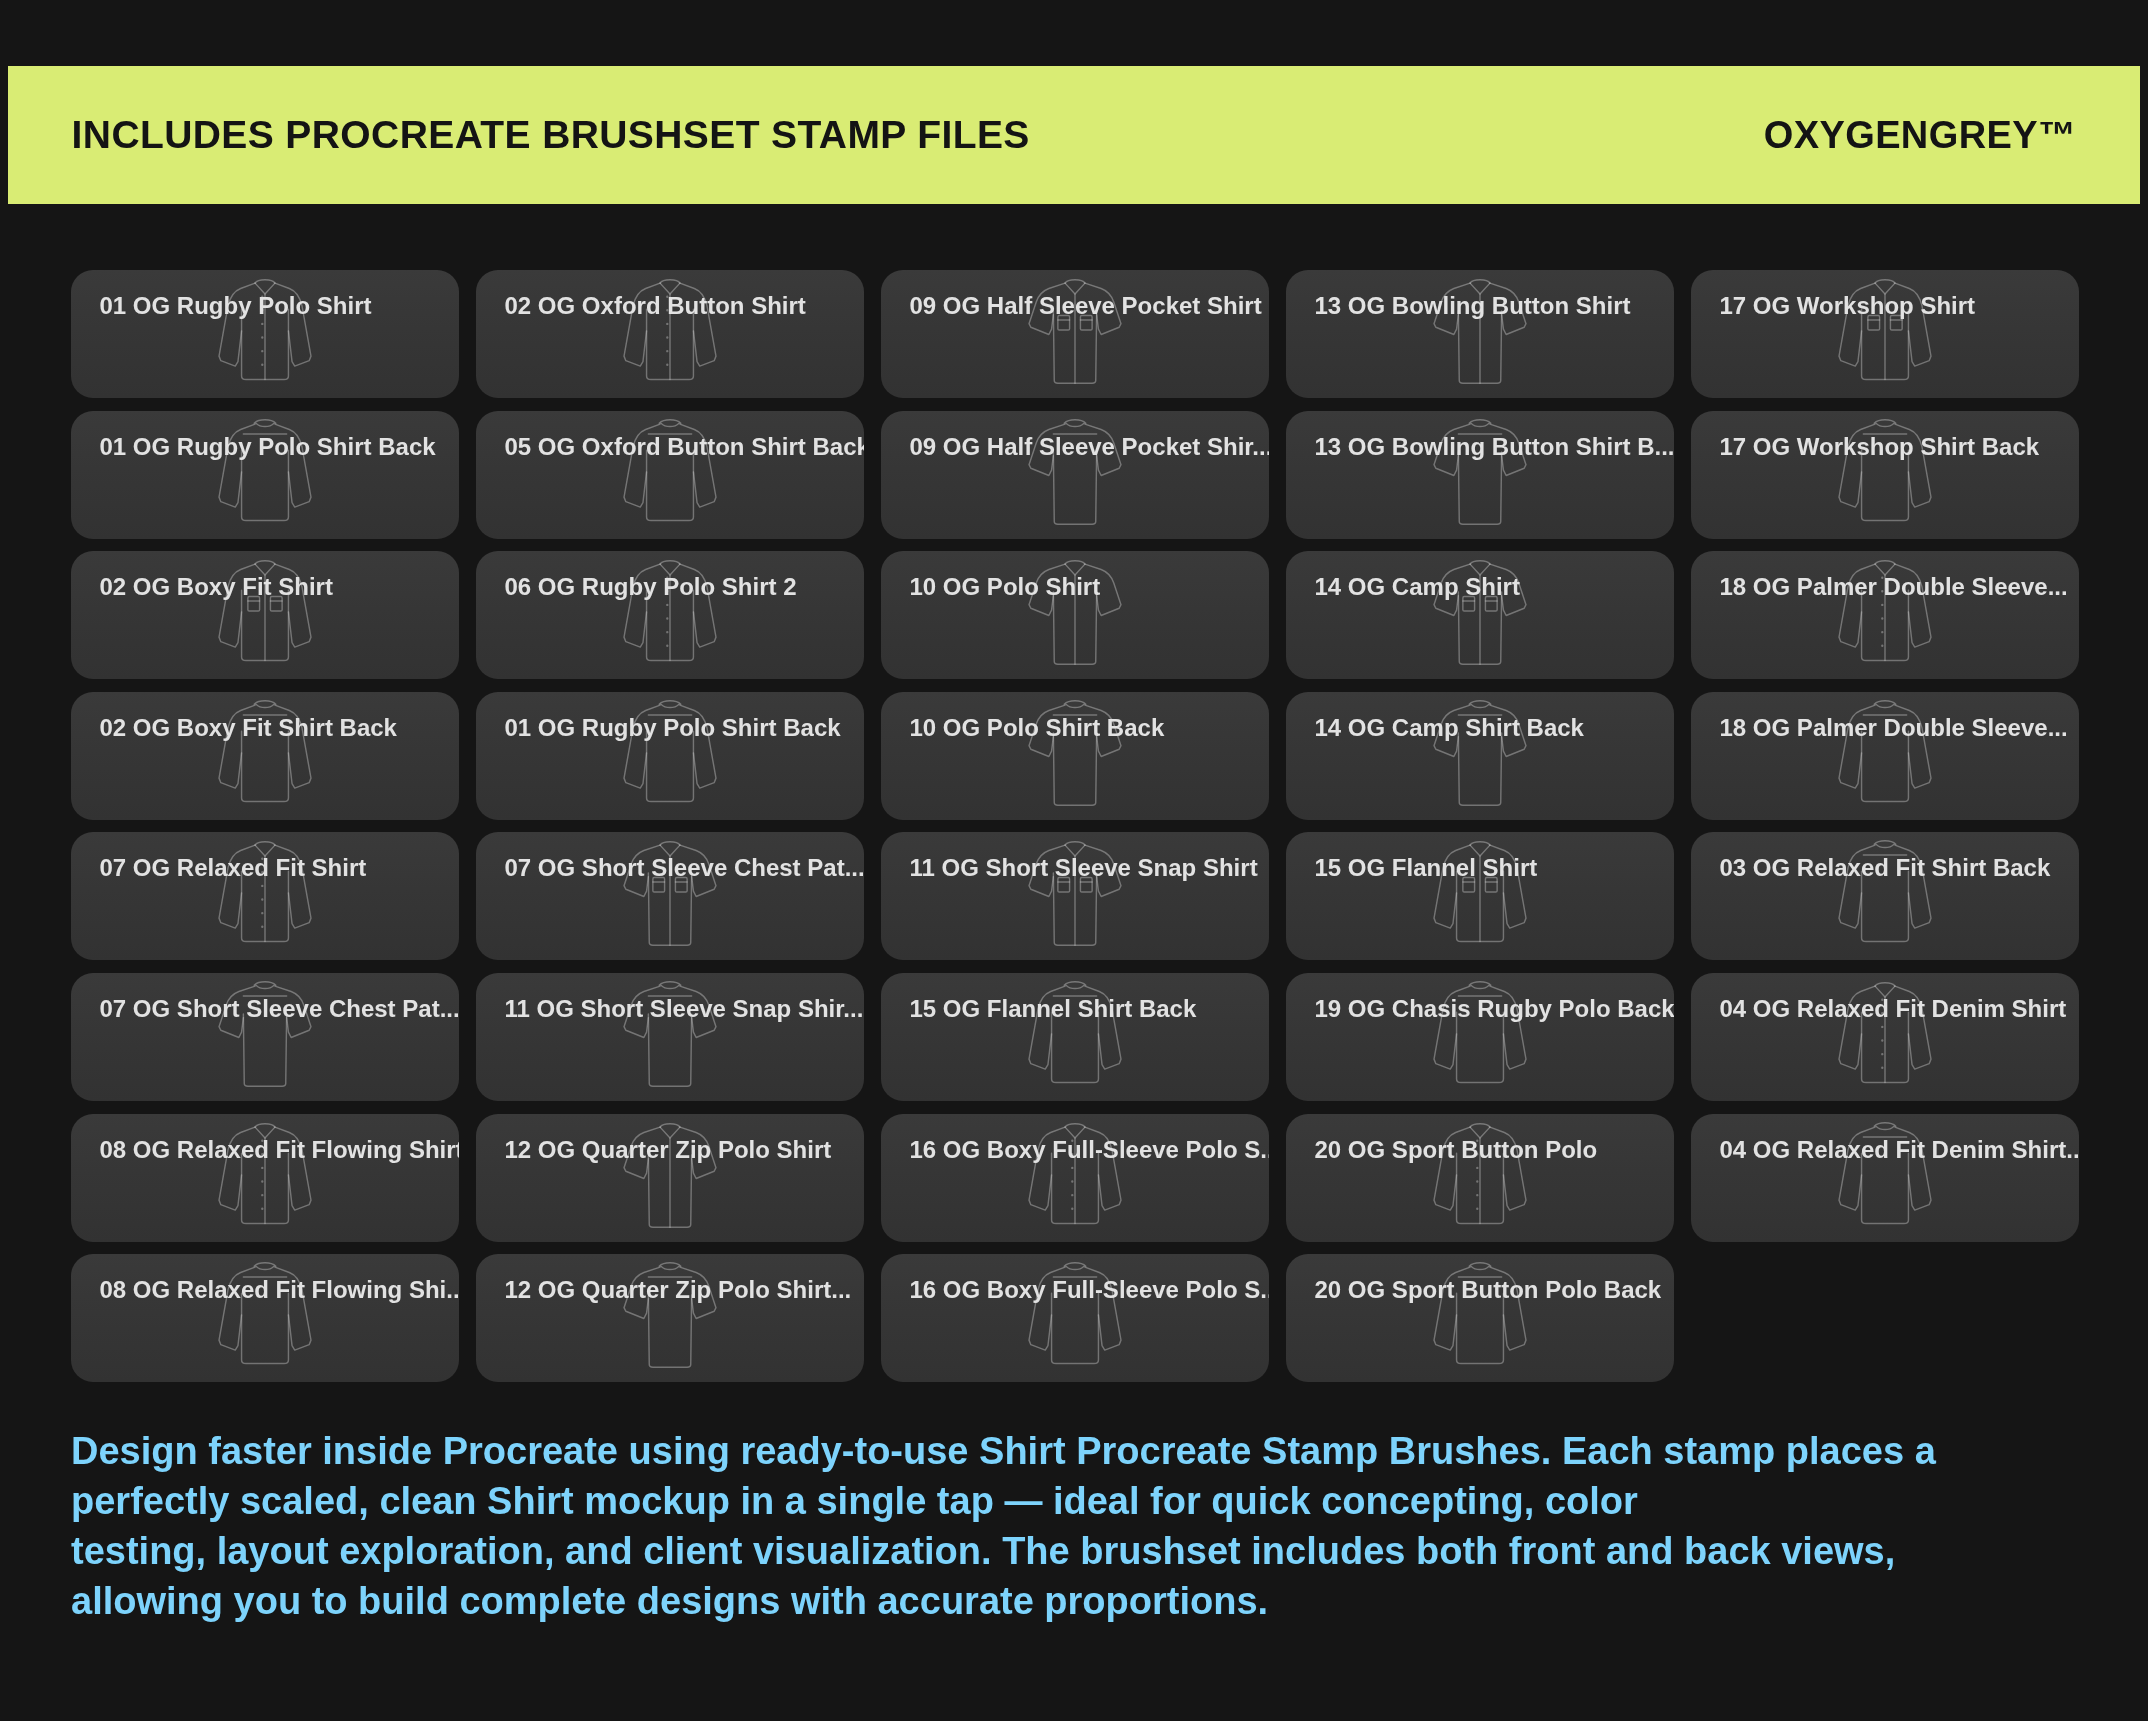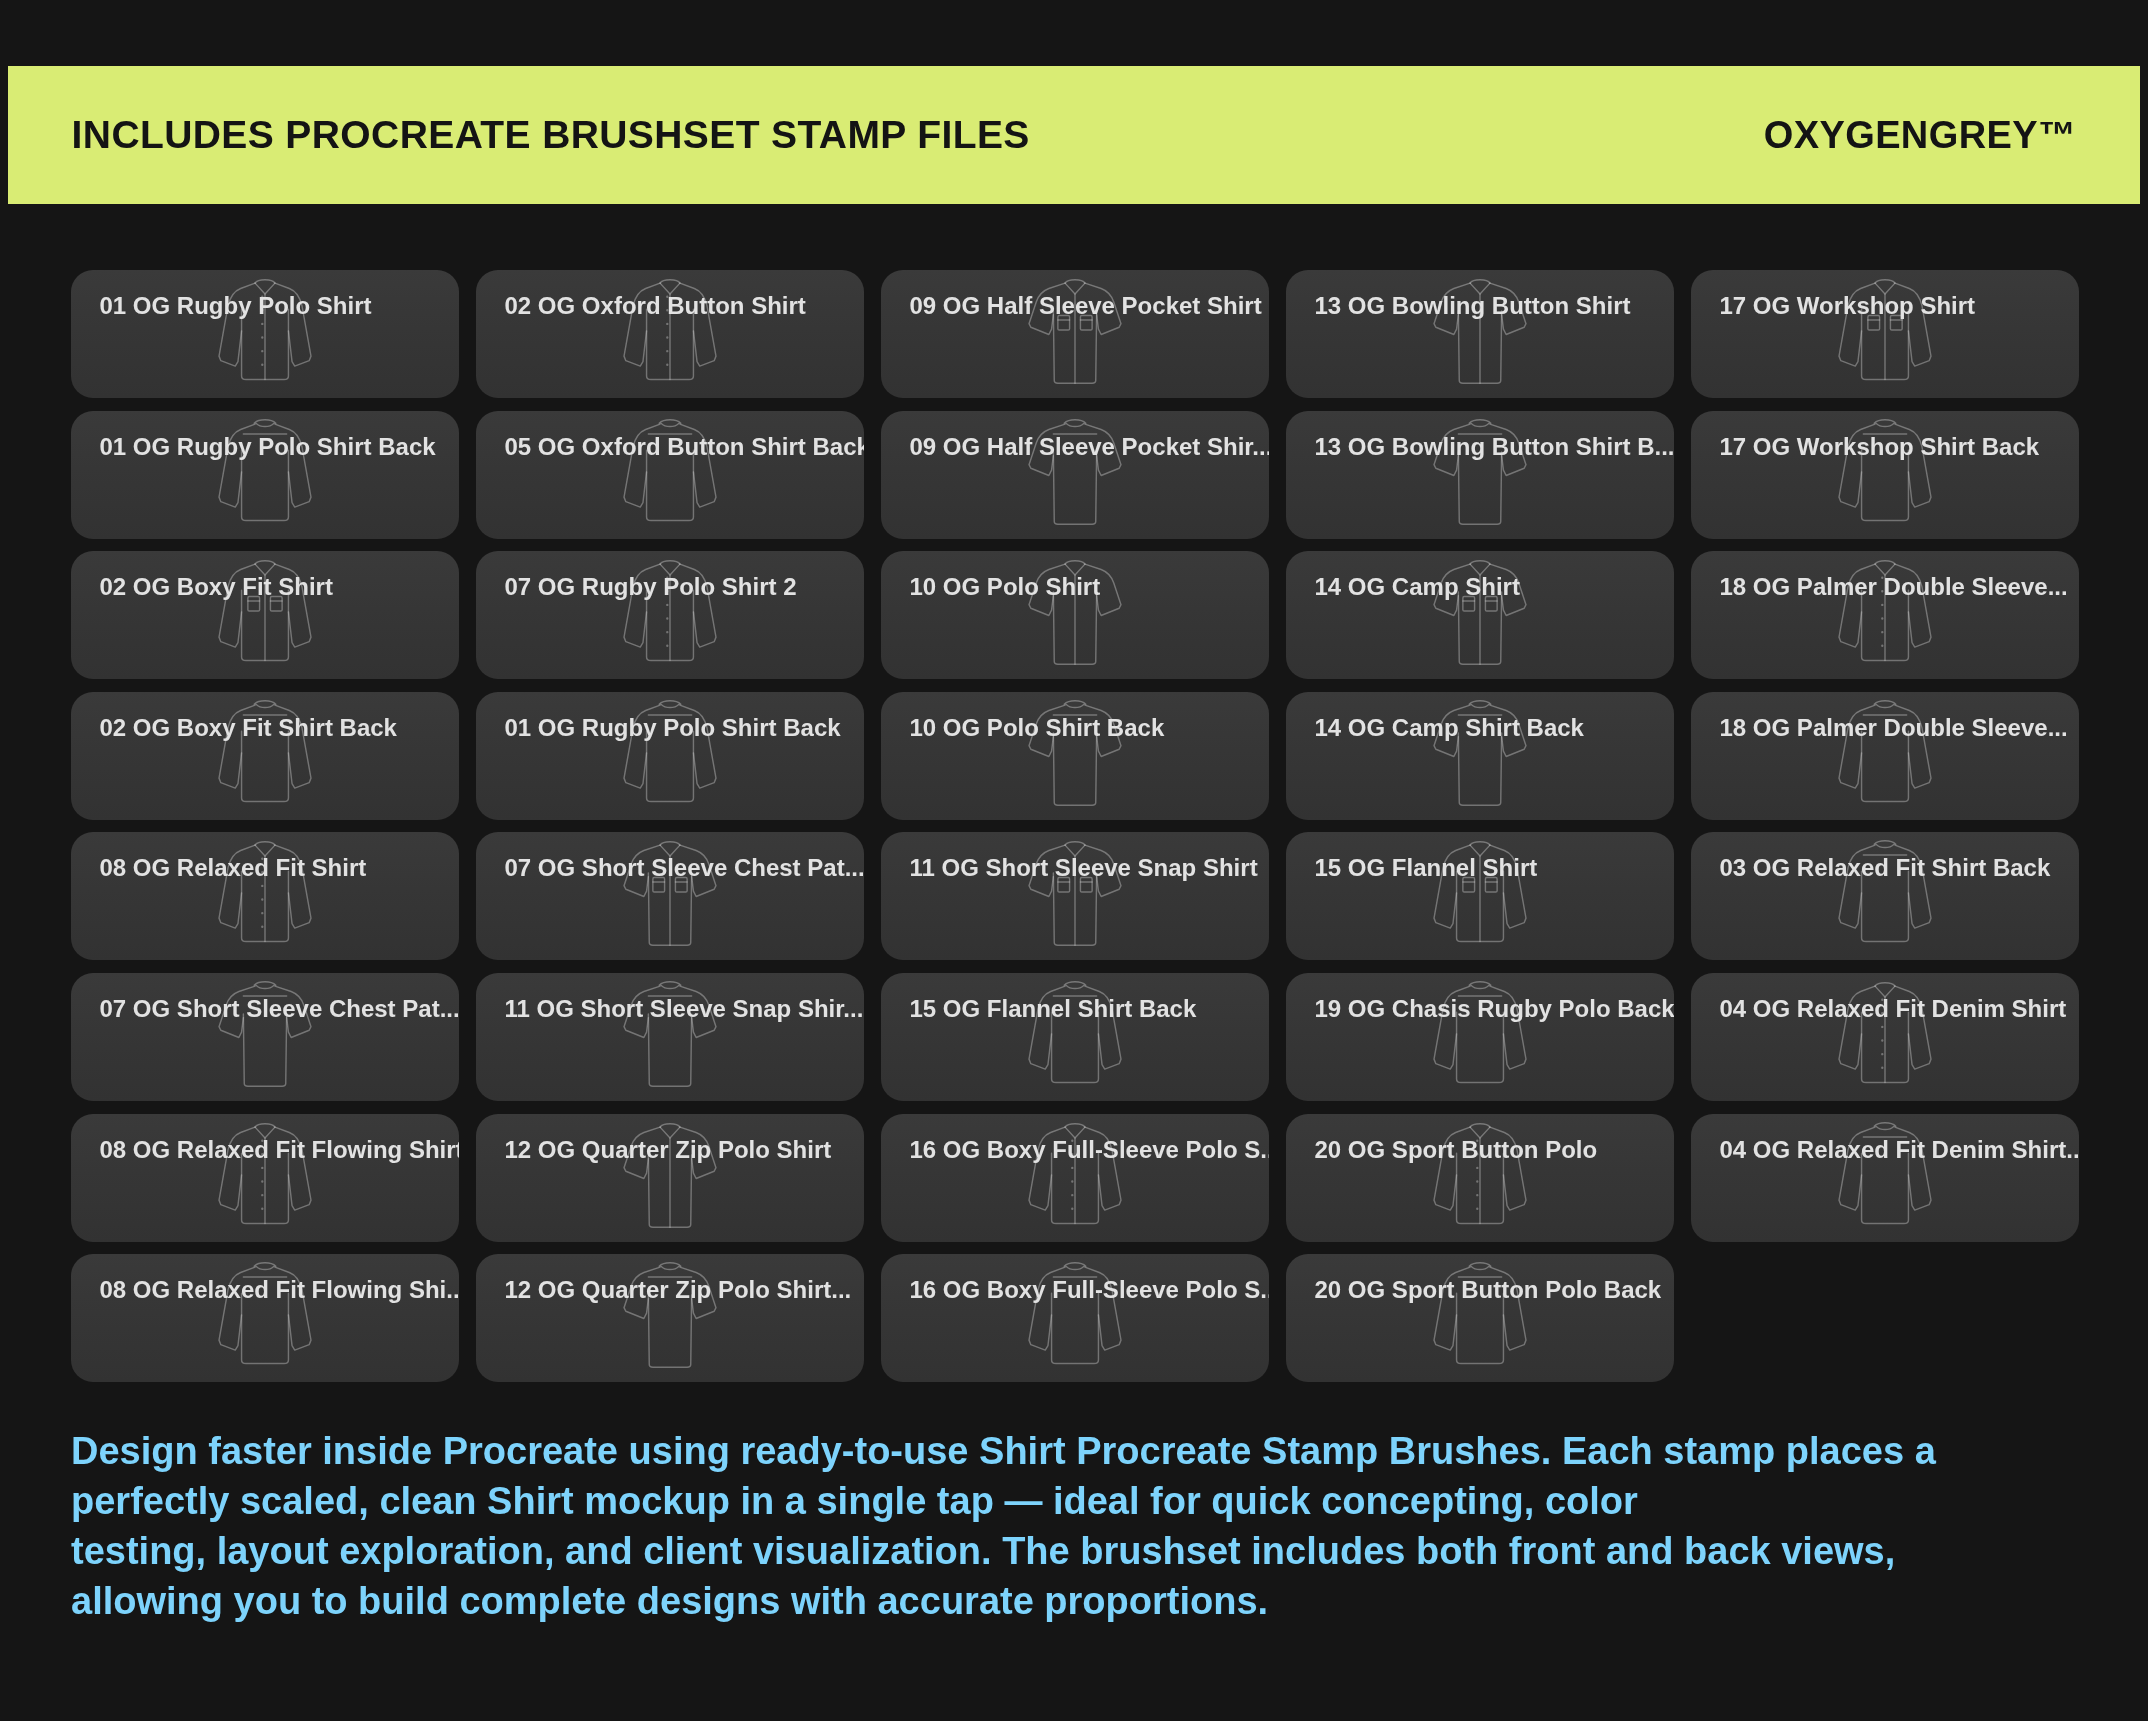--- a/index.html
+++ b/index.html
@@ -193,21 +193,21 @@
       <div class="card">
         <svg class="shirt" viewBox="0 0 120 132" width="110" height="119">
           <use href="#shirt-long-front-pockets"></use>
         </svg>
         <div class="card-label">02 OG Boxy Fit Shirt</div>
       </div>
       <div class="card">
         <svg class="shirt" viewBox="0 0 120 132" width="110" height="119">
           <use href="#shirt-long-front"></use>
         </svg>
-        <div class="card-label">07 OG Rugby Polo Shirt 2</div>
+        <div class="card-label">06 OG Rugby Polo Shirt 2</div>
       </div>
       <div class="card">
         <svg class="shirt" viewBox="0 0 120 132" width="110" height="119">
           <use href="#shirt-short-front"></use>
         </svg>
         <div class="card-label">10 OG Polo Shirt</div>
       </div>
       <div class="card">
         <svg class="shirt" viewBox="0 0 120 132" width="110" height="119">
           <use href="#shirt-short-front-pockets"></use>
@@ -247,21 +247,21 @@
       <div class="card">
         <svg class="shirt" viewBox="0 0 120 132" width="110" height="119">
           <use href="#shirt-long-back"></use>
         </svg>
         <div class="card-label">18 OG Palmer Double Sleeve...</div>
       </div>
       <div class="card">
         <svg class="shirt" viewBox="0 0 120 132" width="110" height="119">
           <use href="#shirt-long-front"></use>
         </svg>
-        <div class="card-label">08 OG Relaxed Fit Shirt</div>
+        <div class="card-label">07 OG Relaxed Fit Shirt</div>
       </div>
       <div class="card">
         <svg class="shirt" viewBox="0 0 120 132" width="110" height="119">
           <use href="#shirt-short-front-pockets"></use>
         </svg>
         <div class="card-label">07 OG Short Sleeve Chest Pat...</div>
       </div>
       <div class="card">
         <svg class="shirt" viewBox="0 0 120 132" width="110" height="119">
           <use href="#shirt-short-front-pockets"></use>

